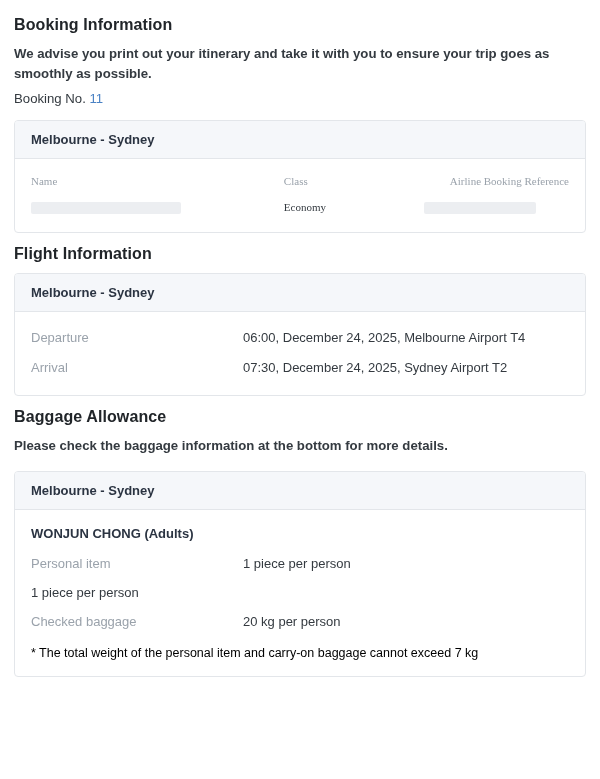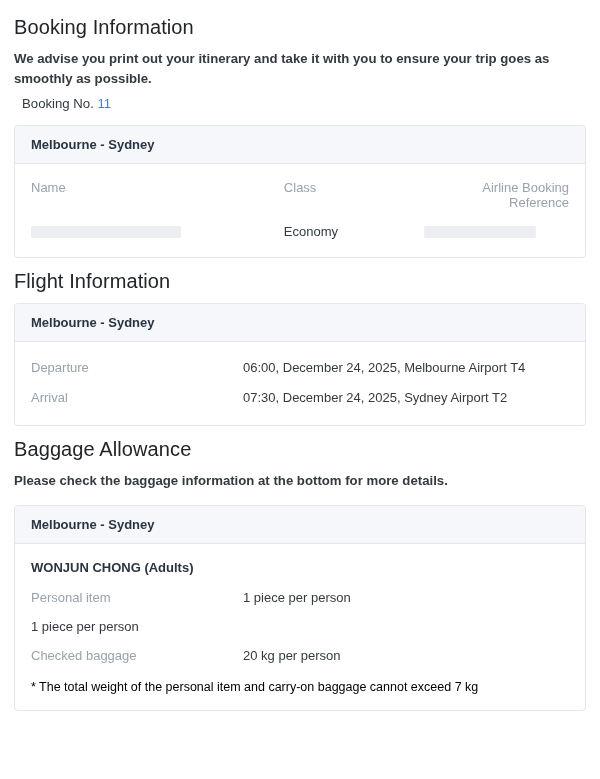--- a/index.html
+++ b/index.html
@@ -13,40 +13,40 @@
     font-family: "Liberation Sans", sans-serif;
     color: #212529;
     -webkit-font-smoothing: antialiased;
   }
   .page {
     width: 600px;
     box-sizing: border-box;
     padding: 10px 14px 24px 14px;
   }
   h2.section-title {
-    font-size: 20px;
-    font-weight: normal;
+    font-size: 16px;
+    font-weight: bold;
     color: #212529;
     margin: 12px 0 10px 0;
     letter-spacing: 0.1px;
   }
   h2.section-title.first {
     margin-top: 6px;
   }
   p.section-note {
     font-size: 13.2px;
     line-height: 1.55;
     color: #343a40;
     margin: 0 0 2px 0;
     font-weight: bold;
   }
   .booking-no {
     font-size: 13.2px;
     color: #343a40;
-    margin: 6px 0 14px 8px;
+    margin: 6px 0 14px 0;
   }
   .booking-no .num {
     color: #4a82c4;
   }
   .card {
     border: 1px solid #e3e6ea;
     border-radius: 4px;
     margin-bottom: 4px;
     background: #ffffff;
     overflow: hidden;
@@ -60,21 +60,22 @@
     color: #2b3442;
   }
   .card-body {
     padding: 14px 16px 16px 16px;
   }
 
   
   .pax-table {
     width: 100%;
     border-collapse: collapse;
-    font-size: 13px;
+    font-size: 11px;
+    font-family: Liberation Serif, serif;
   }
   .pax-table th {
     text-align: left;
     font-weight: normal;
     color: #9aa2ab;
     padding: 2px 0 4px 0;
     vertical-align: top;
   }
   .pax-table td {
     color: #343a40;

